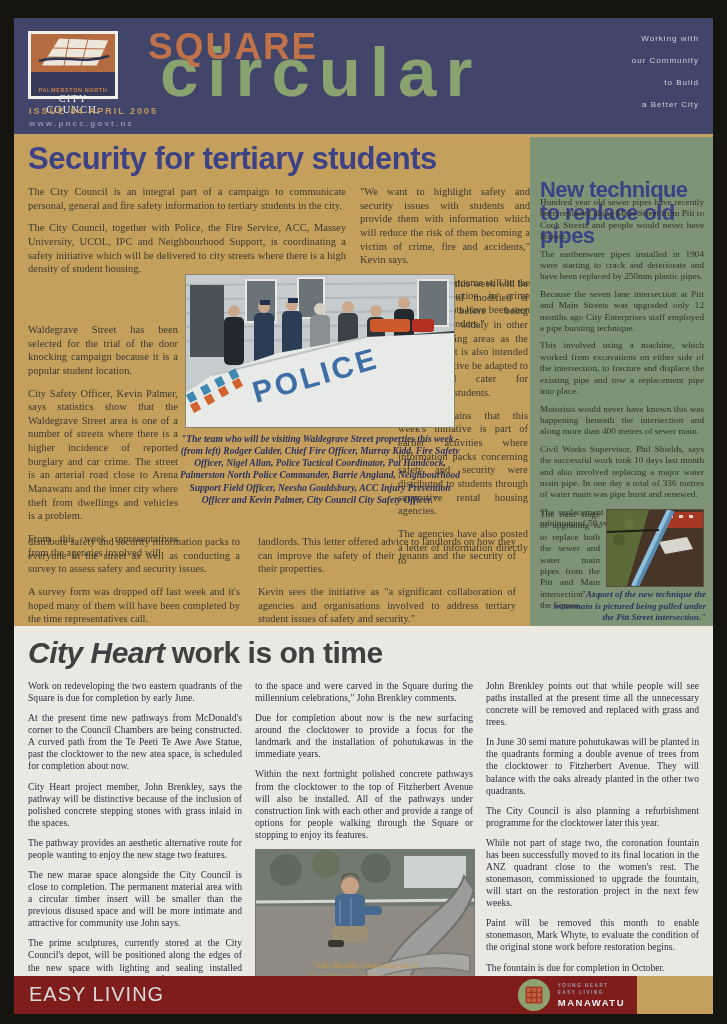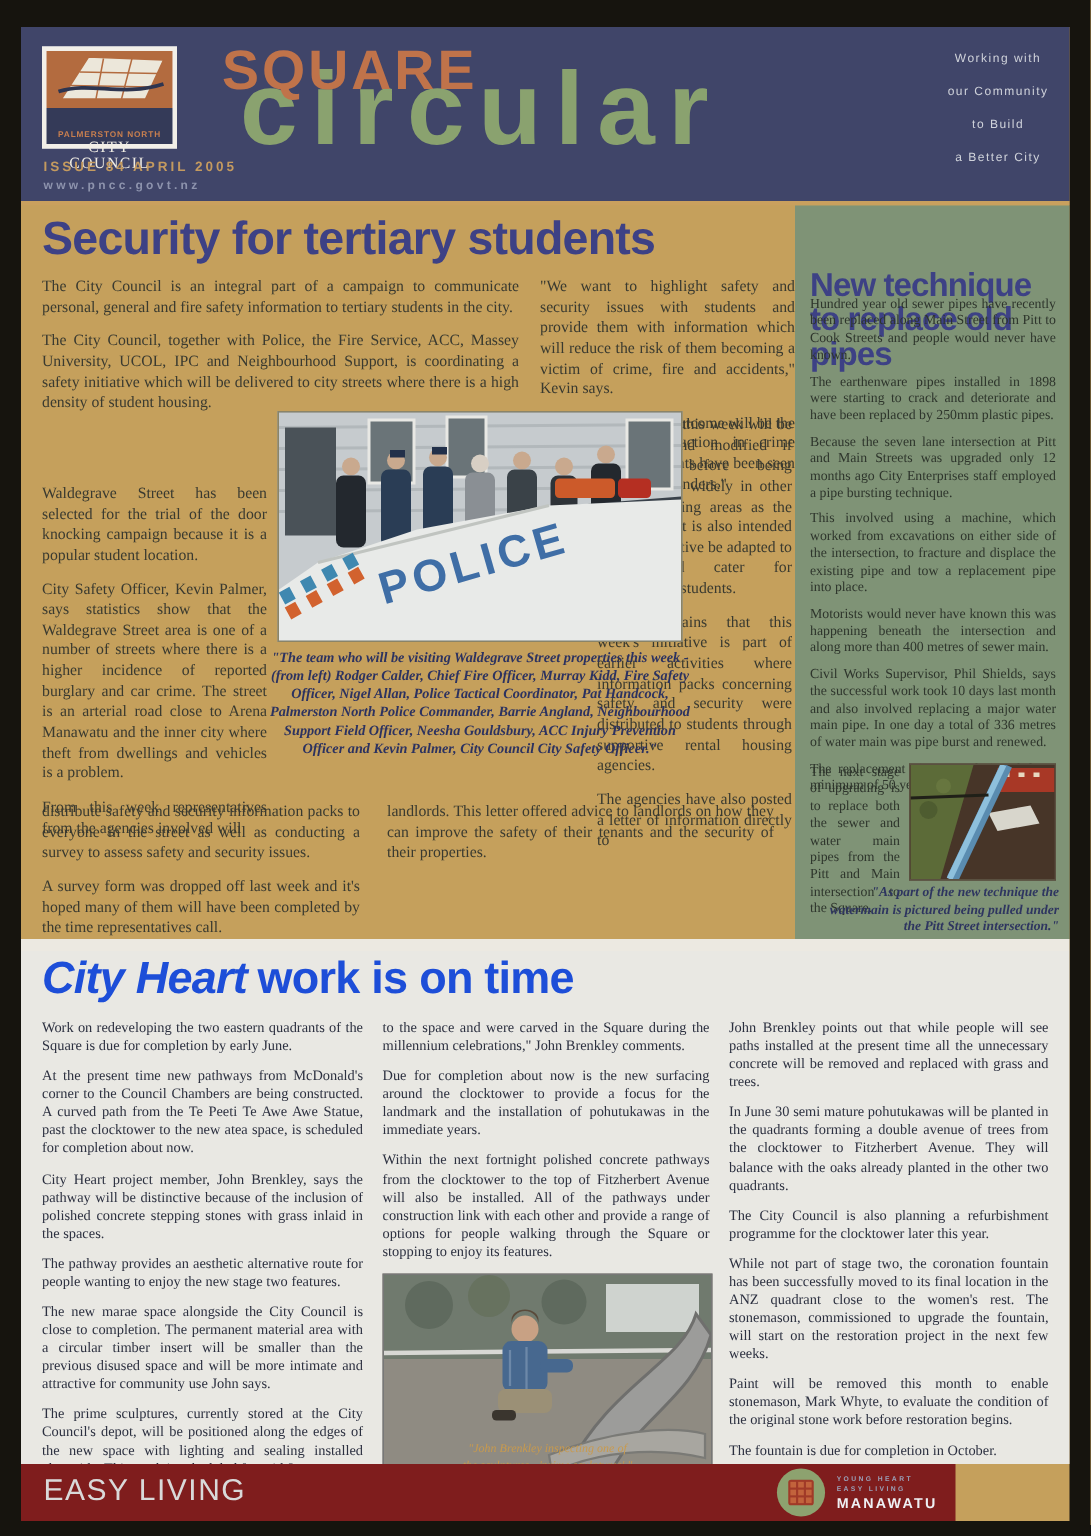--- a/index.html
+++ b/index.html
@@ -12,21 +12,21 @@
   #goldline{position:absolute;left:0;top:116px;width:699px;height:3px;background:#c9a05e;}
   .logo-box{position:absolute;left:14px;top:13px;width:90px;height:68px;background:#fff;padding:0;box-sizing:border-box;border:3px solid #f2efe8;}
   .logo-top{width:84px;height:38px;background:#b36b3f;}
   .logo-bottom{width:84px;height:24px;background:#343a58;text-align:center;padding-top:15px;box-sizing:border-box;}
   .logo-line1{font-size:5.5px;letter-spacing:.6px;color:#c87f4f;font-weight:bold;}
   .logo-line2{font-family:"Liberation Serif",serif;font-size:10.5px;letter-spacing:1px;color:#f0ede4;}
   .issue{position:absolute;left:15px;top:88px;font-size:9px;font-weight:bold;letter-spacing:2px;color:#c49a5f;}
   .www{position:absolute;left:15px;top:101px;font-size:8px;font-weight:bold;letter-spacing:2.2px;color:#8d93ad;}
   .title-square{position:absolute;left:134px;top:8px;font-size:37px;font-weight:bold;letter-spacing:2px;color:#c0734a;z-index:2;}
   .title-circular{position:absolute;left:146px;top:20px;font-size:69px;font-weight:bold;letter-spacing:9px;color:#8aa26f;z-index:1;line-height:1;}
-  .tagline{position:absolute;right:14px;top:16px;text-align:center;font-size:8px;letter-spacing:1px;color:#cfd2da;}
+  .tagline{position:absolute;right:14px;top:16px;text-align:right;font-size:8px;letter-spacing:1px;color:#cfd2da;}
   .tagline div{margin-bottom:13px;}
 
   
   #bodyrow{position:absolute;left:0;top:119px;width:699px;height:489px;}
   #security{position:absolute;left:0;top:0;width:516px;height:489px;background:#c5a05c;overflow:hidden;}
   #pipes{position:absolute;left:516px;top:0;width:183px;height:489px;background:#7f9376;overflow:hidden;}
 
   .headline{font-weight:bold;color:#3d4185;font-family:"Liberation Sans",sans-serif;}
   #sec-headline{position:absolute;left:14px;top:4px;font-size:31px;letter-spacing:-.5px;}
   .serifcol{font-family:"Liberation Serif",serif;color:#3a3a30;text-align:justify;}
@@ -47,21 +47,21 @@
   #pipes-stage{position:absolute;left:10px;top:372px;width:164px;font-size:9.2px;line-height:1.24;color:#2e352c;
                font-family:"Liberation Serif",serif;text-align:justify;display:flex;gap:6px;}
   #pipes-stage .stage-p{width:60px;}
   #pipes-photo{width:96px;height:76px;background:#473528;border:1px solid #5a5040;flex:none;}
   #pipes-caption{position:absolute;left:10px;top:452px;width:166px;font-family:"Liberation Serif",serif;
                  font-style:italic;font-weight:bold;font-size:9px;line-height:1.3;color:#2e3560;text-align:right;}
 
   
   #divider{position:absolute;left:0;top:608px;width:699px;height:8px;background:#ece9e1;}
   #cityheart{position:absolute;left:0;top:616px;width:699px;height:342px;background:#e9e8e3;overflow:hidden;}
-  #ch-headline{position:absolute;left:14px;top:2px;font-size:30px;color:#1d4ed8;font-weight:bold;letter-spacing:-.5px;}
+  #ch-headline{position:absolute;left:14px;top:2px;font-size:30px;color:#404040;font-weight:bold;letter-spacing:-.5px;}
   #ch-headline .ital{font-style:italic;margin-right:7px;}
   .ch-col{position:absolute;top:46px;font-size:9.6px;line-height:1.26;color:#2c3040;}
   .ch-col p{margin:0 0 8px 0;}
   #ch-col1{left:14px;width:214px;}
   #ch-col2{left:241px;width:218px;}
   #ch-col3{left:472px;width:213px;}
   #ch-photo{position:relative;width:218px;height:134px;background:#8f8b82;border:1px solid #777;margin-top:2px;}
   #ch-caption{position:absolute;left:0;bottom:2px;width:100%;text-align:center;font-family:"Liberation Serif",serif;
               font-style:italic;font-size:8px;line-height:1.3;color:#c89a4e;}
 
@@ -176,28 +176,29 @@
         </svg>
       </div>
       <div id="sec-caption">"The team who will be visiting Waldegrave Street properties this week -(from left) Rodger Calder, Chief Fire Officer, Murray Kidd, Fire Safety Officer, Nigel Allan, Police Tactical Coordinator, Pat Handcock, Palmerston North Police Commander, Barrie Angland, Neighbourhood Support Field Officer, Neesha Gouldsbury, ACC Injury Prevention Officer and Kevin Palmer, City Council City Safety Officer."</div>
 
       <div id="sec-bl" class="serifcol">
           <p>distribute safety and security information packs to everyone in the street as well as conducting a survey to assess safety and security issues.</p>
           <p>A survey form was dropped off last week and it's hoped many of them will have been completed by the time representatives call.</p>
         </div>
       <div id="sec-br" class="serifcol">
           <p>landlords. This letter offered advice to landlords on how they can improve the safety of their tenants and the security of their properties.</p>
+          <p>Kevin sees the initiative as "a significant collaboration of agencies and organisations involved to address tertiary student issues of safety and security."</p>
         </div>
     </div>
 
     <div id="pipes">
       <div id="pipes-headline" class="headline">New technique to replace old pipes</div>
       <div id="pipes-text" class="serifcol">
           <p>Hundred year old sewer pipes have recently been replaced along Main Street from Pitt to Cook Streets and people would never have known.</p>
-          <p>The earthenware pipes installed in 1898 were starting to crack and deteriorate and have been replaced by 250mm plastic pipes.</p>
+          <p>The earthenware pipes installed in 1904 were starting to crack and deteriorate and have been replaced by 250mm plastic pipes.</p>
           <p>Because the seven lane intersection at Pitt and Main Streets was upgraded only 12 months ago City Enterprises staff employed a pipe bursting technique.</p>
           <p>This involved using a machine, which worked from excavations on either side of the intersection, to fracture and displace the existing pipe and tow a replacement pipe into place.</p>
           <p>Motorists would never have known this was happening beneath the intersection and along more than 400 metres of sewer main.</p>
           <p>Civil Works Supervisor, Phil Shields, says the successful work took 10 days last month and also involved replacing a major water main pipe. In one day a total of 336 metres of water main was pipe burst and renewed.</p>
           <p>The replacement pipes are designed for a minimum of 50 years.</p>
         </div>
       <div id="pipes-stage">
         <div class="stage-p">The next stage of upgrading is to replace both the sewer and water main pipes from the Pitt and Main intersection to the Square.</div>
         <div id="pipes-photo">
           <svg width="96" height="76" viewBox="0 0 96 76" preserveAspectRatio="none">

